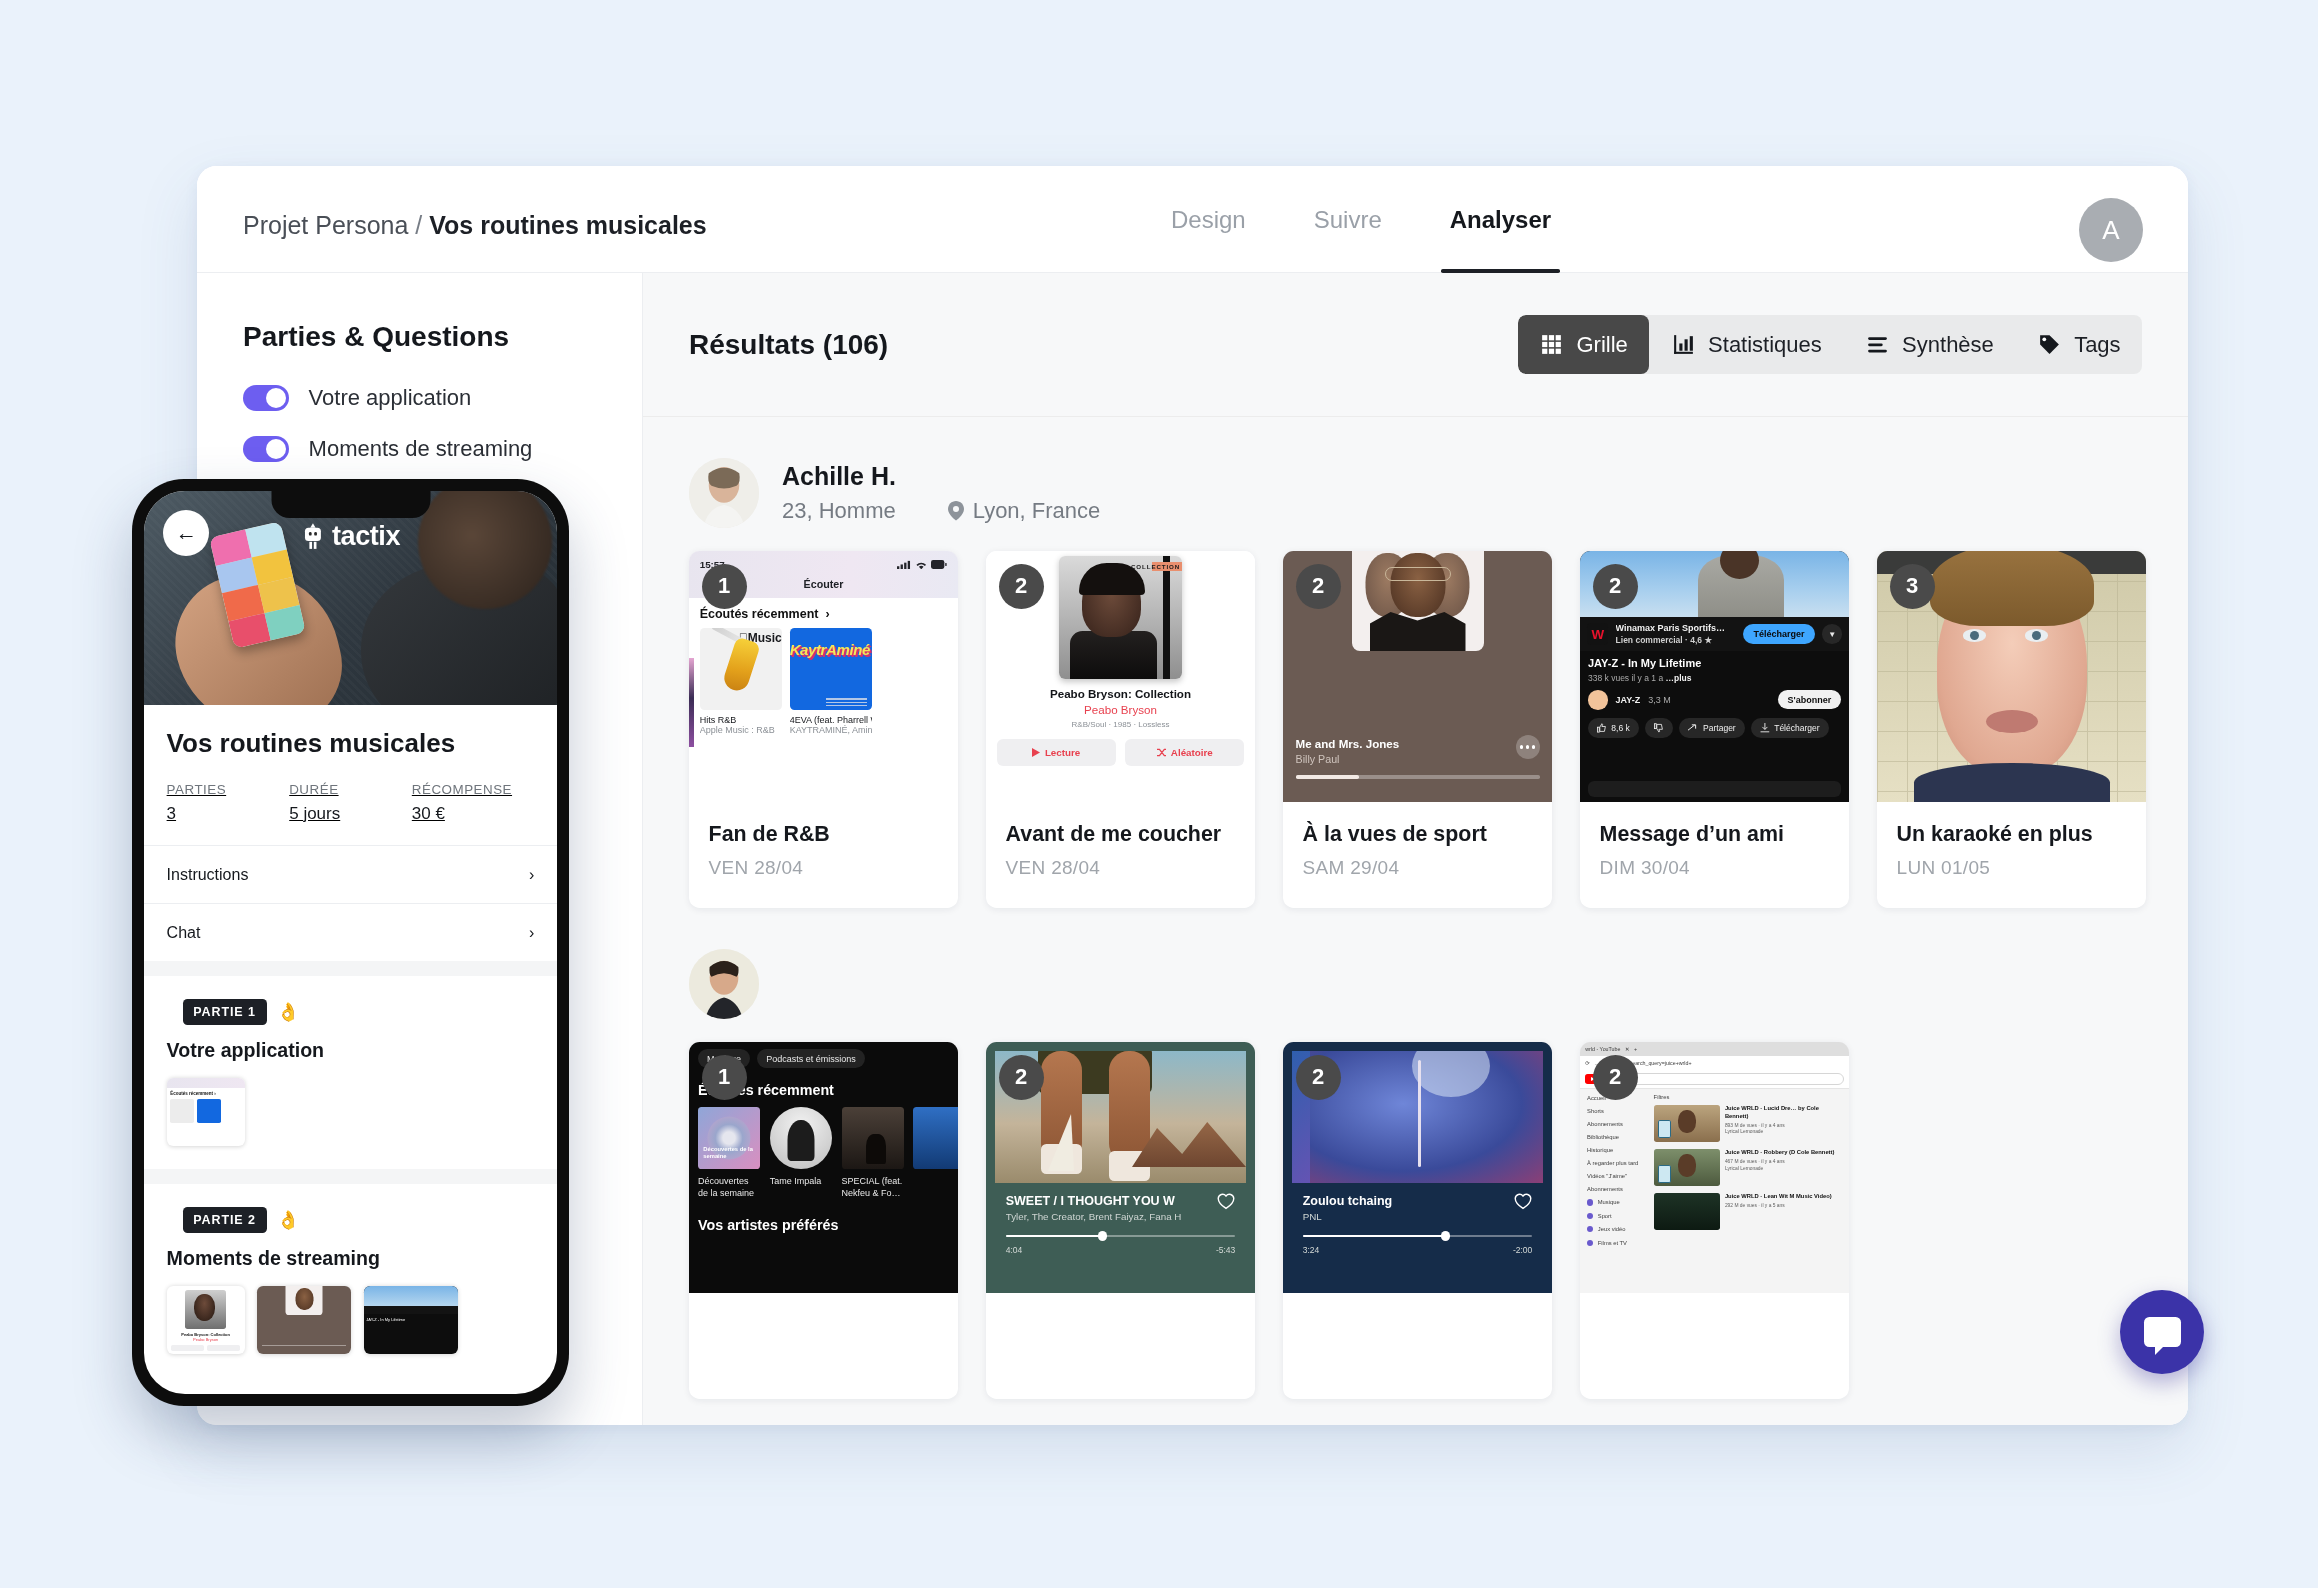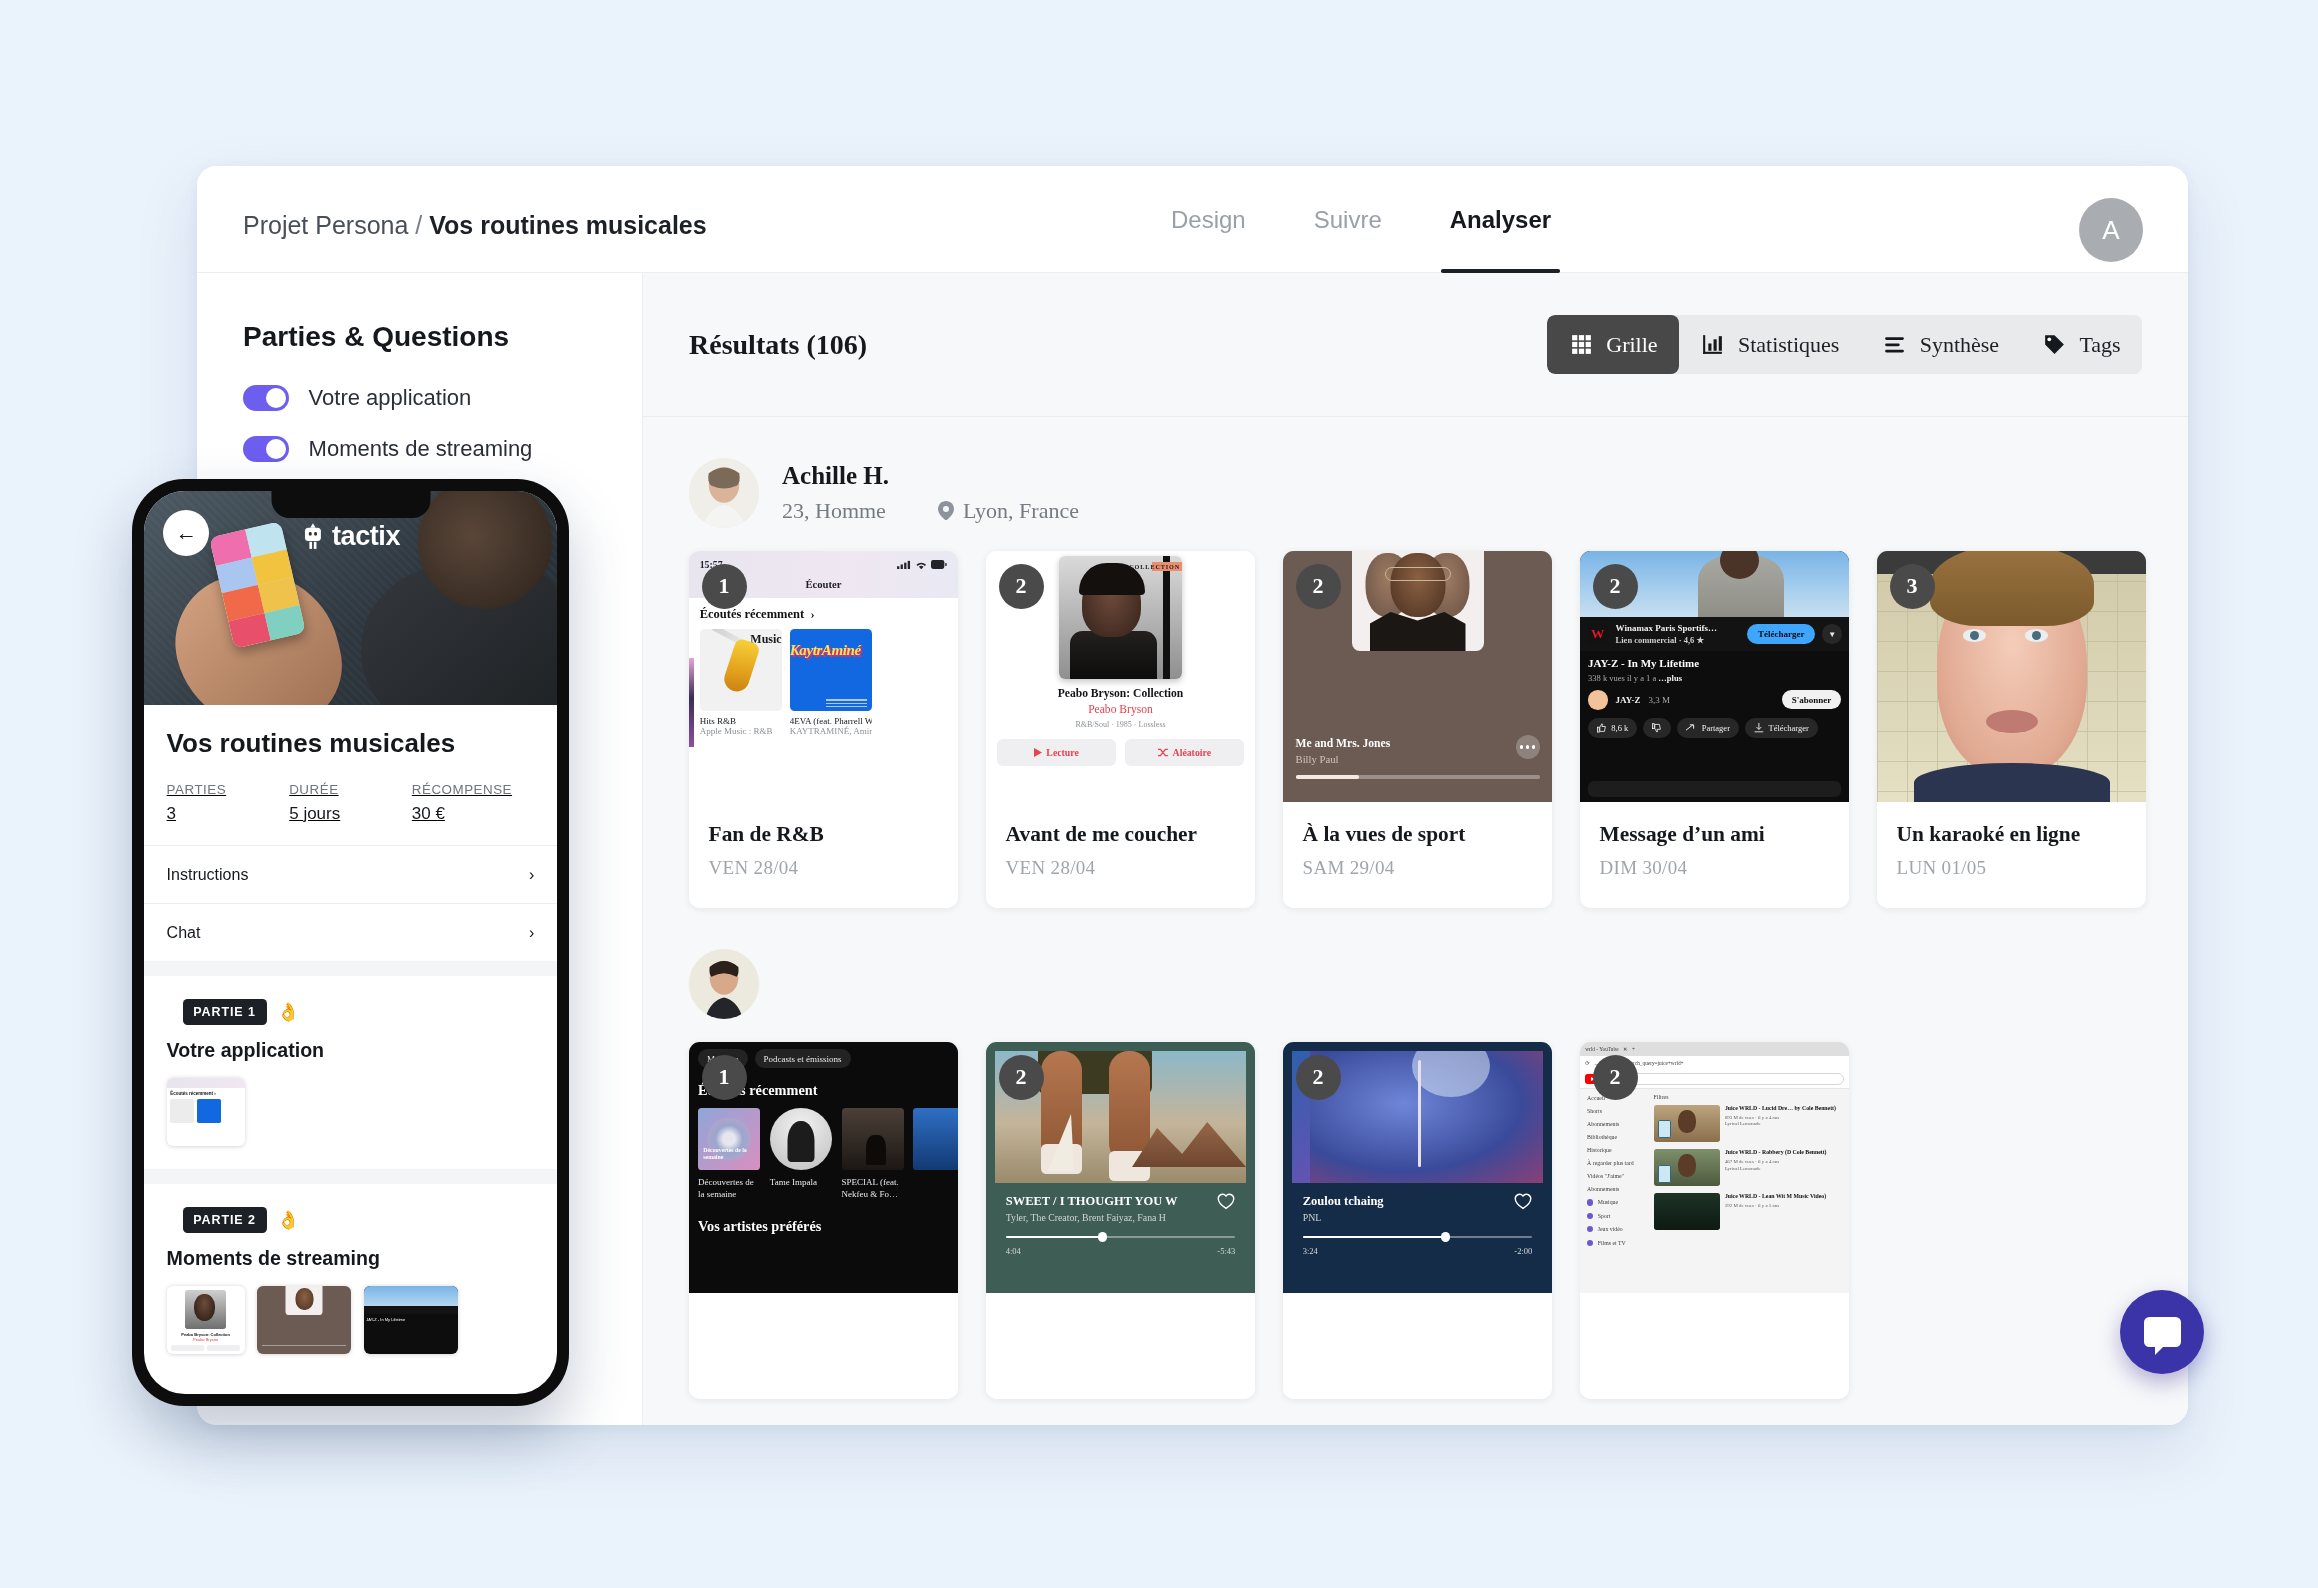--- a/index.html
+++ b/index.html
@@ -84,21 +84,21 @@
   .toggle::after {
     content: ""; position: absolute;
     right: 2.7px; top: 2.7px; width: 20.5px; height: 20.5px;
     border-radius: 50%; background: #fff;
   }
   .toggle-label { font-size: 22px; color: #2b2f36; }
 
   
   .main {
     flex: 1; background: #f7f8f9;
-    display: flex; flex-direction: column; min-width: 0; font-family: Liberation Serif, serif;
+    display: flex; flex-direction: column; min-width: 0;
   }
   .results-head {
     height: 144px; flex: 0 0 144px;
     display: flex; align-items: center; justify-content: space-between;
     padding: 0 46px 0 46px;
     border-bottom: 0.9px solid #ececec;
     background: #f7f8f9;
   }
   .results-title { font-size: 28px; font-weight: 700; color: #15181d; }
 
@@ -819,21 +819,21 @@
                   <div class="kar-darkband"></div>
                 <div class="kar-face"></div>
                   <div class="kar-hair"></div>
                 <div class="kar-eye l"></div>
                   <div class="kar-eye r"></div>
                 <div class="kar-mouth"></div>
                   <div class="kar-shirt"></div>
               </div>
             </div>
             <div class="rcard-foot">
-              <div class="rc-title">Un karaoké en ligne</div>
+              <div class="rc-title">Un karaoké en plus</div>
               <div class="rc-date">LUN 01/05</div>
             </div>
           </div>
         </div>
 
         <div class="participant">
           <div class="p-avatar">
             <svg viewBox="0 0 78 78" width="70" height="70">
               <rect width="78" height="78" fill="#eceade"></rect>
               <ellipse cx="39" cy="32" rx="16" ry="19" fill="#d7a98a"></ellipse>

